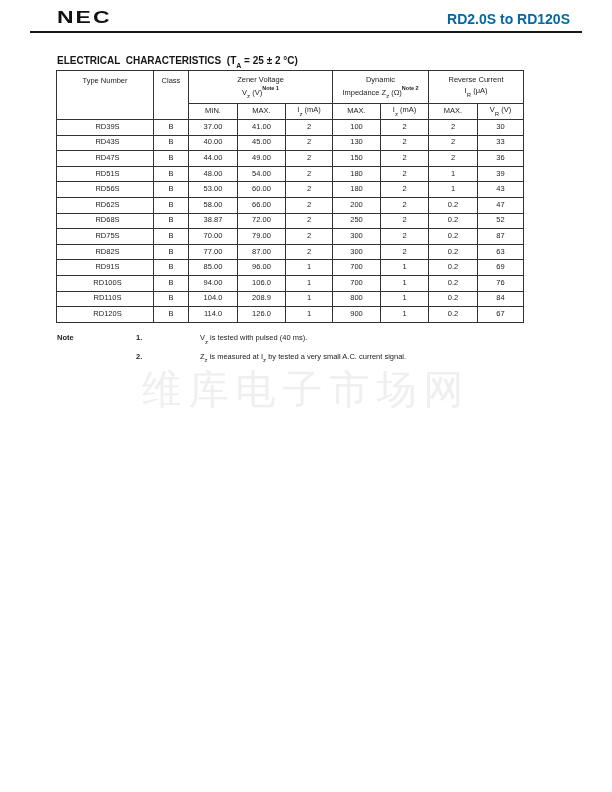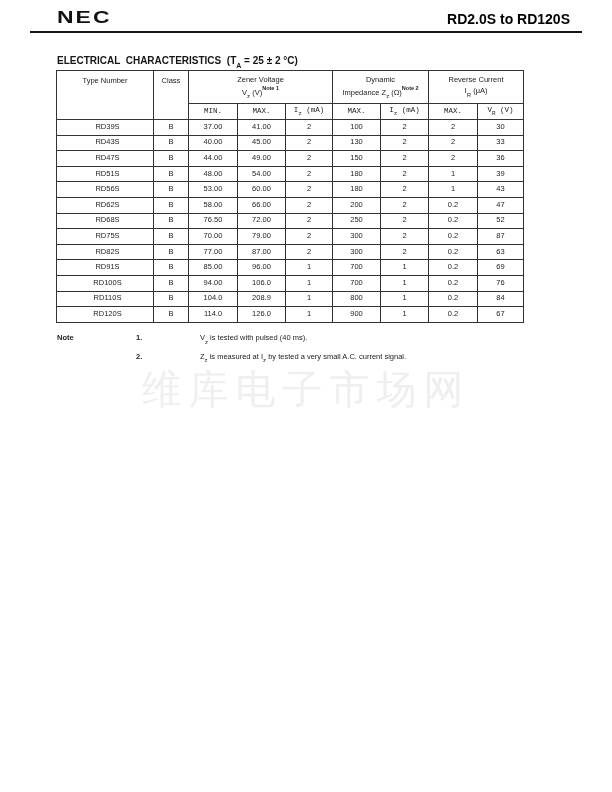--- a/index.html
+++ b/index.html
@@ -5,32 +5,32 @@
   html,body{margin:0;padding:0;background:#ffffff;}
   .page{
     position:relative;width:612px;height:680px;background:#ffffff;overflow:hidden;
     color:#1c1c1c;font-family:"Liberation Sans",sans-serif;
   }
   
   .logo{
     position:absolute;left:57px;top:8px;font-size:17px;font-weight:900;
     letter-spacing:1.5px;transform:scaleX(1.35);transform-origin:left center;color:#111;
   }
-  .doc-title{position:absolute;top:11px;right:42px;font-size:14px;font-weight:bold;color:#000000;}
+  .doc-title{position:absolute;top:11px;right:42px;font-size:14px;font-weight:bold;color:#0369a1;}
   .rule{position:absolute;left:30px;top:31px;width:552px;height:2px;background:#161616;}
   
   .sec-title{position:absolute;left:57px;top:55px;font-size:10px;font-weight:bold;white-space:pre;color:#161616;}
   .sec-title sub{font-size:7px;position:relative;top:1px;}
   
   .tblwrap{position:absolute;left:56px;top:70px;}
   table.chars{border-collapse:collapse;table-layout:fixed;width:467px;font-size:7.5px;color:#1c1c1c;}
   table.chars th,table.chars td{border:1px solid #333;padding:0;text-align:center;font-weight:normal;line-height:1.45;}
   tr.h1 th{height:32px;vertical-align:middle;}
   tr.h1 th.vtop{vertical-align:top;padding-top:5px;}
-  tr.h2 th{height:15px;vertical-align:middle;font-family:Liberation Mono, monospace;}
+  tr.h2 th{height:15px;vertical-align:middle;}
   tbody td{height:14.6px;vertical-align:middle;}
   td.c-type{text-align:center;padding-left:5px !important;}
   sup.noteref{font-size:5.5px;font-weight:bold;position:relative;top:-1px;}
   table.chars sub, .notes sub{font-size:6px;position:relative;top:1px;}
   
   .notes{position:absolute;left:57px;top:330px;font-size:7.5px;line-height:15px;color:#1c1c1c;}
   .note-row{display:flex;gap:48px;}
   .nlabel{width:31px;font-weight:bold;}
   .nnum{width:16px;font-weight:bold;}
   
@@ -148,21 +148,21 @@
             <td>66.00</td>
             <td>2</td>
             <td>200</td>
             <td>2</td>
             <td>0.2</td>
             <td>47</td>
           </tr>
           <tr>
             <td class="c-type">RD68S</td>
             <td>B</td>
-            <td>76.50</td>
+            <td>38.87</td>
             <td>72.00</td>
             <td>2</td>
             <td>250</td>
             <td>2</td>
             <td>0.2</td>
             <td>52</td>
           </tr>
           <tr>
             <td class="c-type">RD75S</td>
             <td>B</td>

